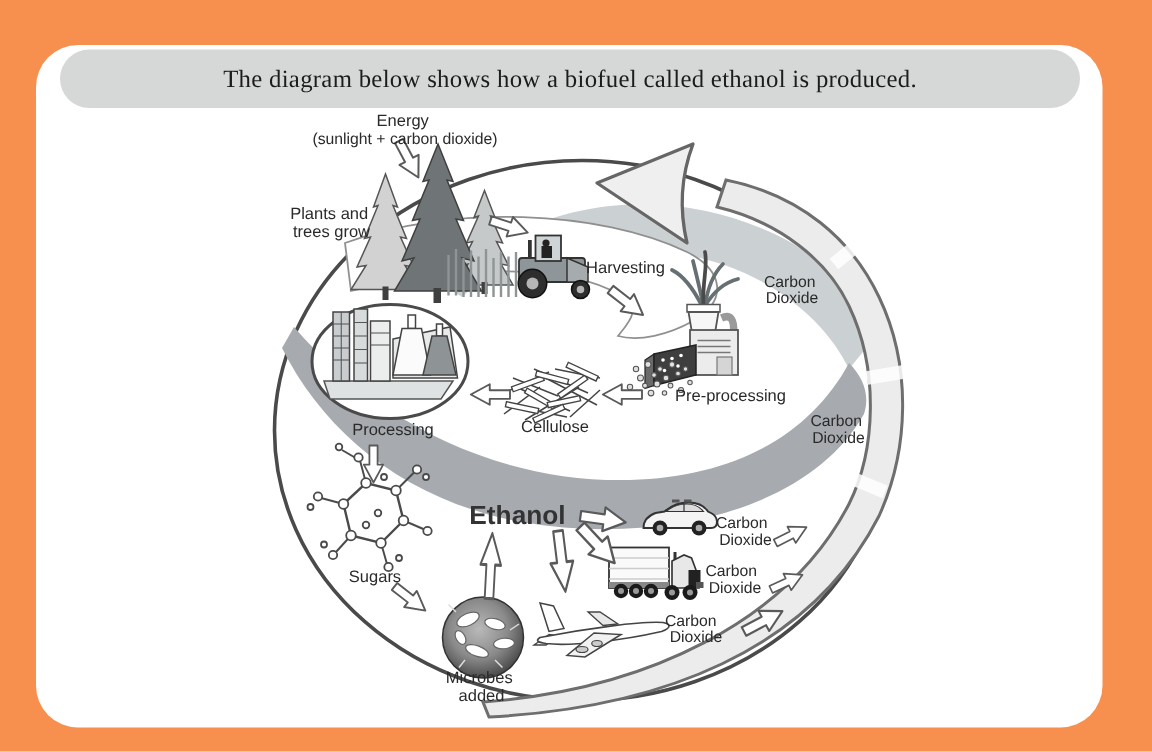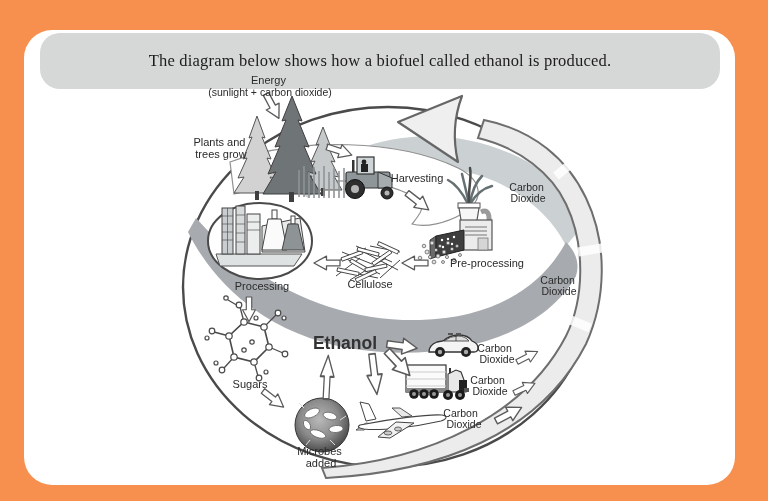--- a/index.html
+++ b/index.html
@@ -6,21 +6,21 @@
   body{
     width:768px;height:501px;position:relative;overflow:hidden;
     background:#F7904E;
     font-family:"Liberation Sans", sans-serif;
   }
   .card{
     position:absolute;left:24px;top:30px;width:711px;height:455px;
     background:#ffffff;border-radius:28px;
   }
   .header-pill{
-    position:absolute;left:40px;top:33px;width:680px;height:56px;
+    position:absolute;left:40px;top:33px;width:680px;height:39px;
     background:#D6D7D7;border-radius:20px;
     display:flex;align-items:center;justify-content:center;
   }
   .header-pill .title{
     font-family:"Liberation Serif", serif;
     font-size:16.5px;color:#1c1c1c;letter-spacing:.2px;
   }
   svg.diagram{position:absolute;left:24px;top:72px;width:711px;height:413px;}
   svg text{font-family:"Liberation Sans", sans-serif;fill:#2a2a2a;}
   .lbl{font-size:11px;}

